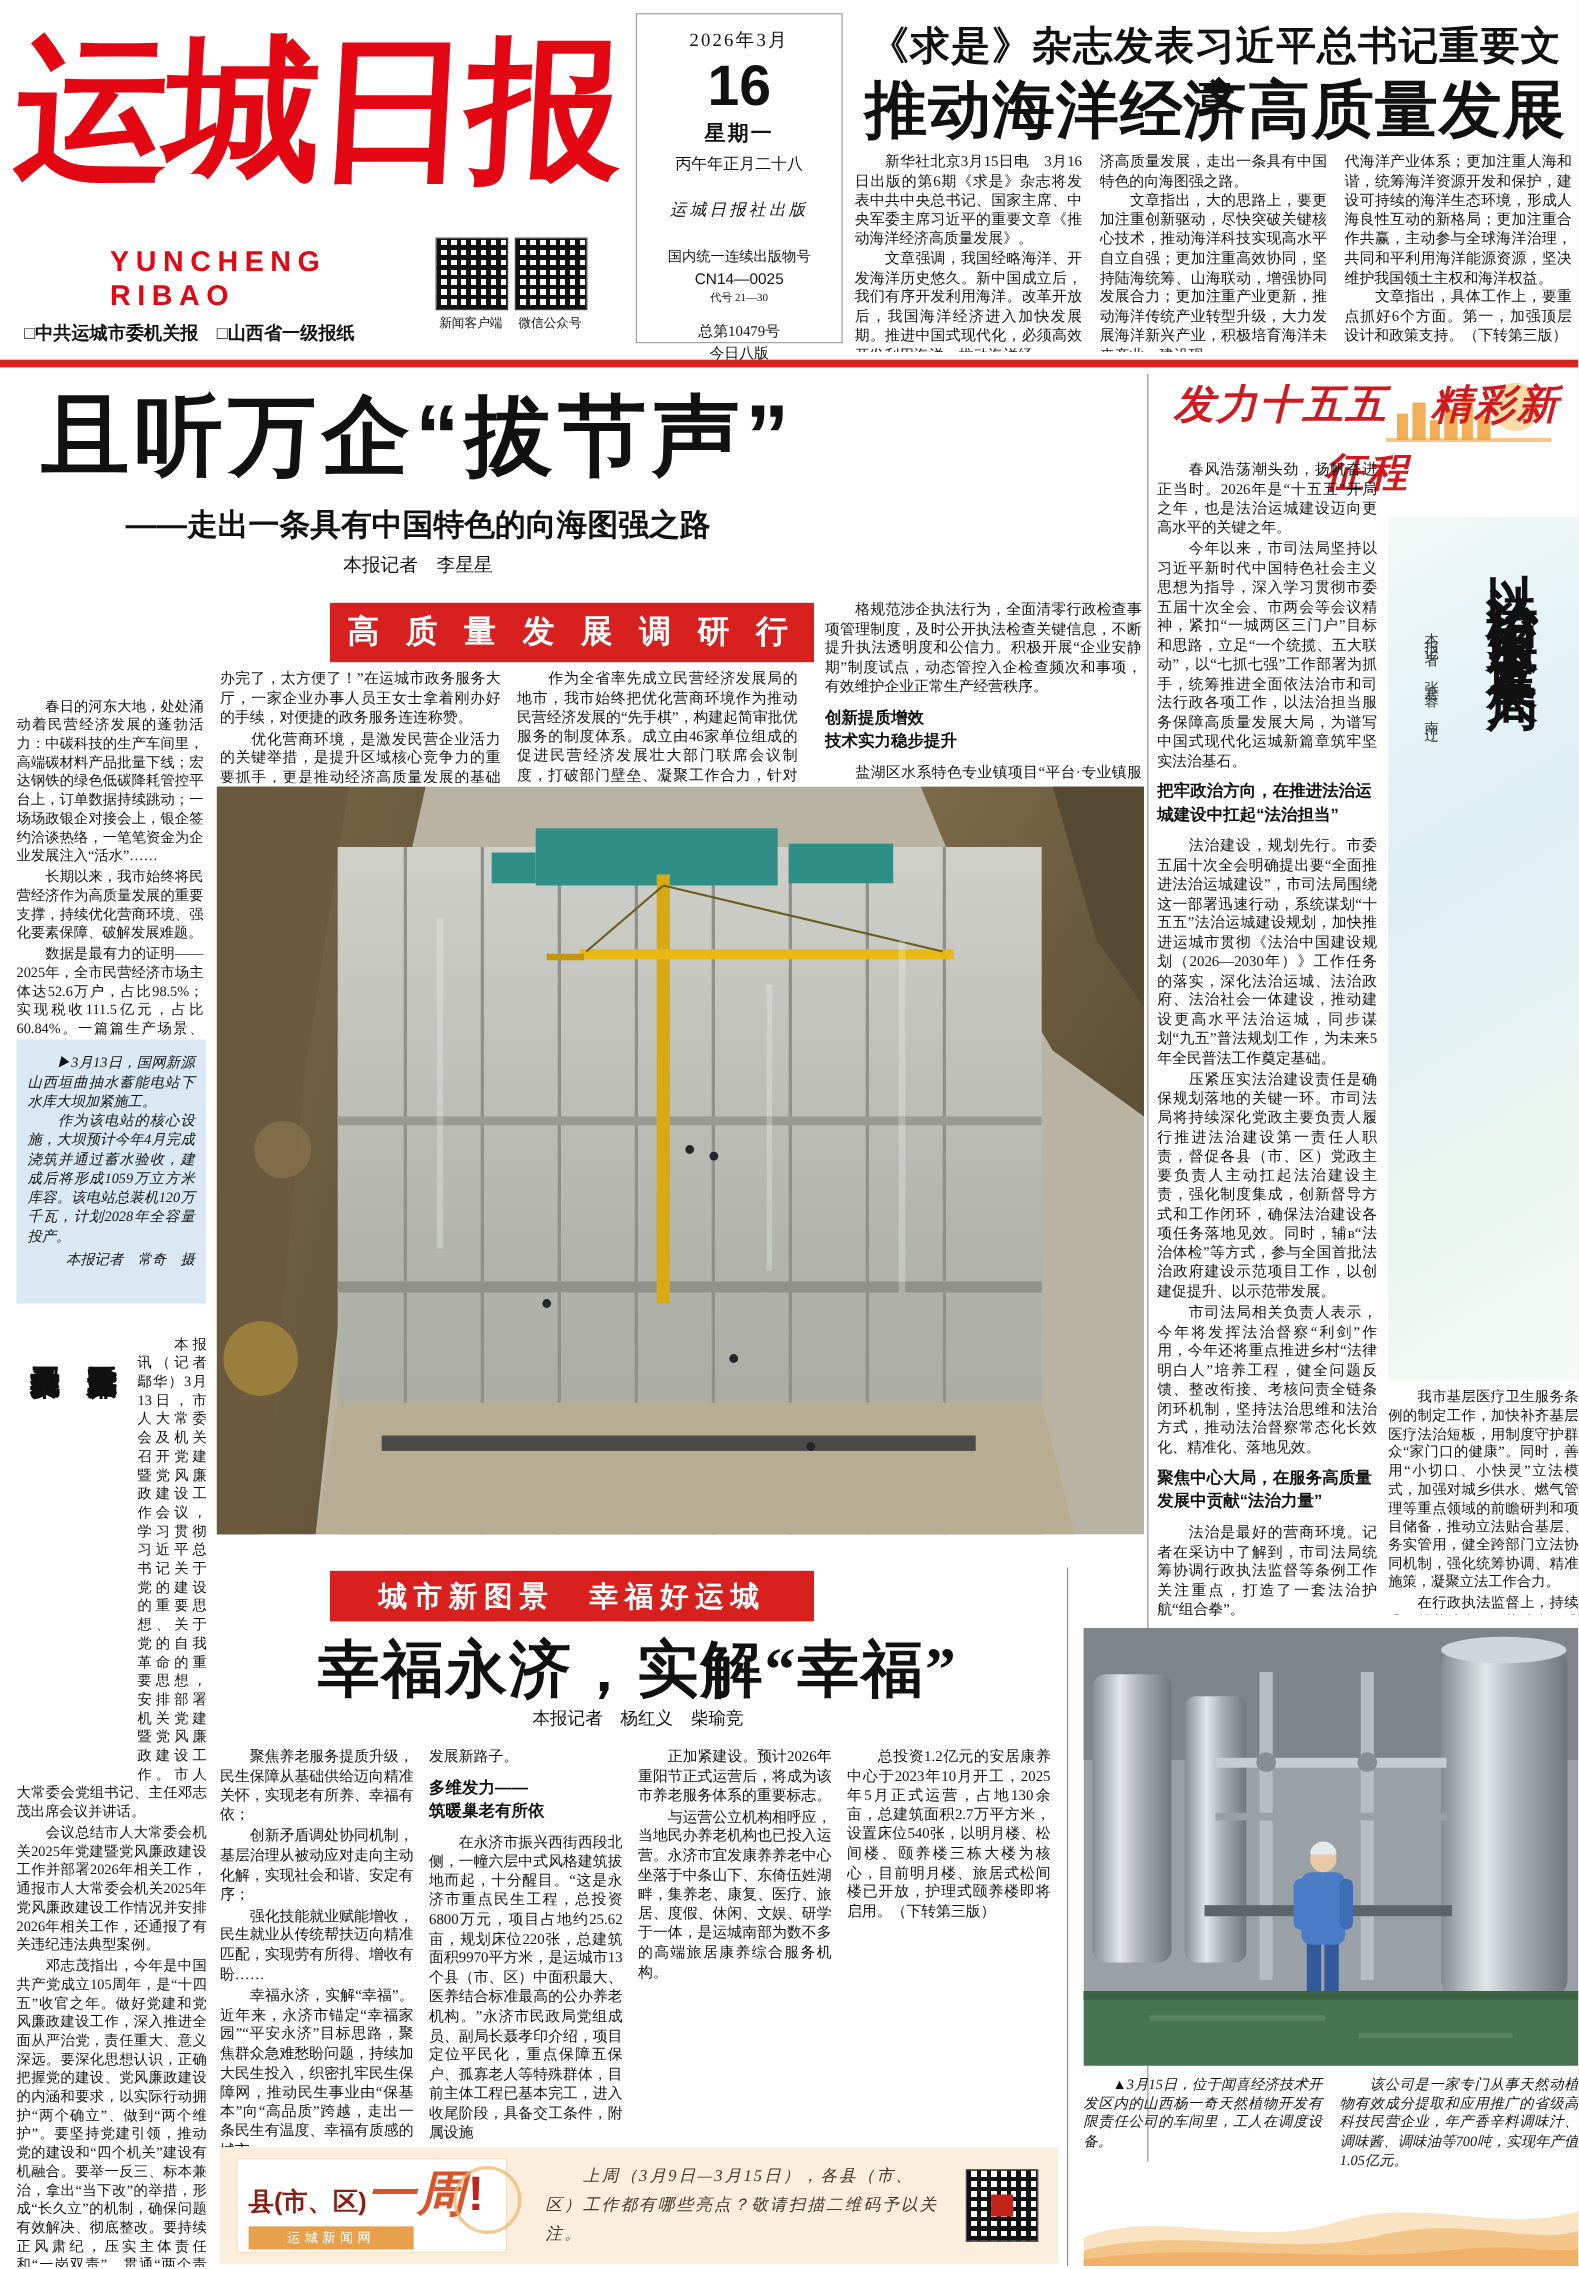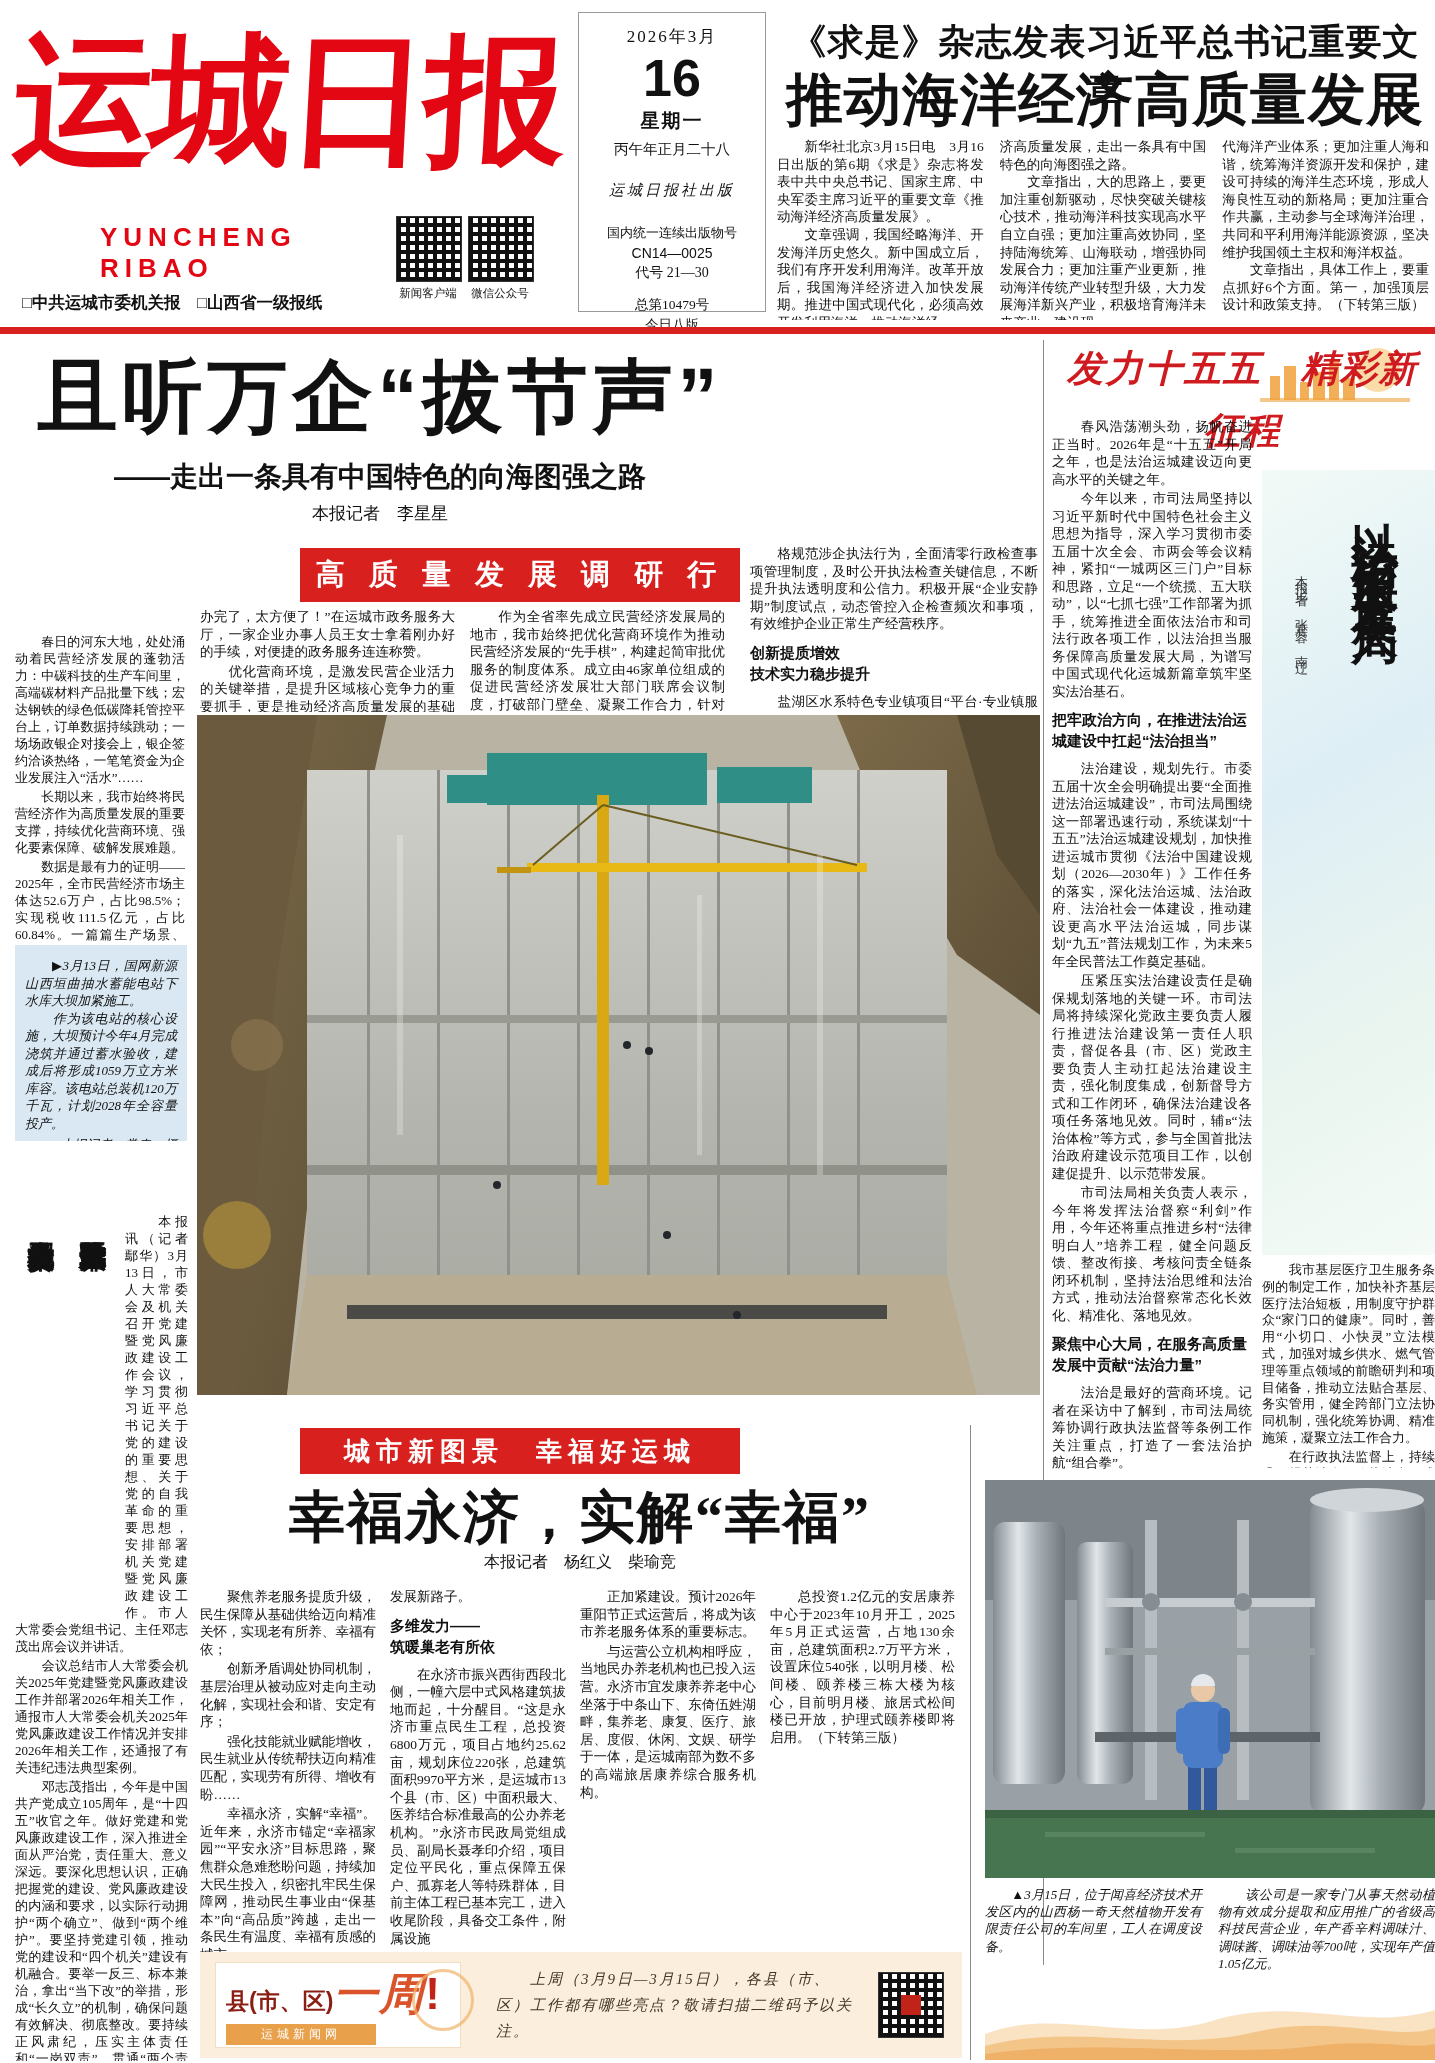--- a/index.html
+++ b/index.html
@@ -39,21 +39,21 @@
 
   <div class="abs" style="left:578px;top:12px;width:188px;height:300px;border:1px solid #999;box-sizing:border-box;
               display:flex;flex-direction:column;align-items:center;text-align:center;">
     <div style="font-size:17px;margin-top:12px;letter-spacing:2px;">2026年3月</div>
     <div class="sans" style="font-size:52px;font-weight:bold;line-height:56px;margin-top:2px;">16</div>
     <div style="font-size:19px;font-weight:bold;margin-top:2px;letter-spacing:2px;">星期一</div>
     <div style="font-size:14.5px;margin-top:6px;">丙午年正月二十八</div>
     <div style="font-size:15px;margin-top:22px;letter-spacing:3px;font-style:italic;">运城日报社出版</div>
     <div style="font-size:13px;margin-top:24px;">国内统一连续出版物号</div>
     <div class="sans" style="font-size:14px;margin-top:3px;">CN14—0025</div>
-    <div style="font-size:14px;margin-top:3px;text-align:center;">代号 21—30</div>
+    <div style="font-size:10px;margin-top:3px;text-align:center;">代号 21—30</div>
     <div style="font-size:13.5px;margin-top:14px;">总第10479号</div>
     <div style="font-size:13.5px;margin-top:2px;">今日八版</div>
   </div>
 
   <div class="abs sans" style="left:775px;top:18px;width:660px;font-size:36px;font-weight:bold;text-align:center;letter-spacing:1px;">《求是》杂志发表习近平总书记重要文章</div>
   <div class="abs sans" style="left:775px;top:62px;width:660px;font-size:57px;font-weight:900;text-align:center;letter-spacing:1px;">推动海洋经济高质量发展</div>
   <div class="abs" style="left:777px;top:138px;width:652px;height:182px;display:flex;gap:16px;">
     <div class="coltext jt" style="flex:1;white-space:pre-line;">　　新华社北京3月15日电　3月16日出版的第6期《求是》杂志将发表中共中央总书记、国家主席、中央军委主席习近平的重要文章《推动海洋经济高质量发展》。
 　　文章强调，我国经略海洋、开发海洋历史悠久。新中国成立后，我们有序开发利用海洋。改革开放后，我国海洋经济进入加快发展期。推进中国式现代化，必须高效开发利用海洋，推动海洋经</div>
     <div class="coltext jt" style="flex:1;white-space:pre-line;">济高质量发展，走出一条具有中国特色的向海图强之路。
@@ -147,22 +147,22 @@
           <circle cx="300" cy="470" r="4"></circle>
       </g>
       <g fill="#ffffff" opacity="0.25">
         <rect x="200" y="120" width="6" height="300"></rect>
           <rect x="500" y="180" width="5" height="260"></rect>
           <rect x="620" y="140" width="6" height="320"></rect>
       </g>
     </svg>
   </div>
 
-  <div class="abs jt" style="left:15px;top:945px;width:172px;height:196px;background:#d9e8f2;box-sizing:border-box;padding:12px 10px;
-              font-size:13px;line-height:17.5px;overflow:hidden;font-style:italic;">
+  <div class="abs jt" style="left:15px;top:945px;width:172px;height:240px;background:#d9e8f2;box-sizing:border-box;padding:12px 10px;
+              font-size:13px;line-height:17.5px;overflow:hidden;font-style:italic;font-family:Liberation Serif, serif;">
     <p style="margin:0;">　　▶3月13日，国网新源山西垣曲抽水蓄能电站下水库大坝加紧施工。</p>
     <p style="margin:0;">　　作为该电站的核心设施，大坝预计今年4月完成浇筑并通过蓄水验收，建成后将形成1059万立方米库容。该电站总装机120万千瓦，计划2028年全容量投产。</p>
     <div class="credit" style="margin-top:4px;">本报记者　常奇　摄</div>
   </div>
 
   <div class="abs coltext jt" style="left:15px;top:1213px;width:173px;height:848px;font-size:13px;line-height:17px;">
     <div style="float:left;width:104px;height:382px;margin:8px 6px 6px 0;display:flex;">
       <div class="vtext-lr sans" style="font-size:27px;font-weight:900;line-height:52px;height:376px;">市人大常委会及机关召开</div>
       <div class="vtext-lr sans" style="font-size:27px;font-weight:900;line-height:52px;height:382px;">党建暨党风廉政建设工作会</div>
     </div>

